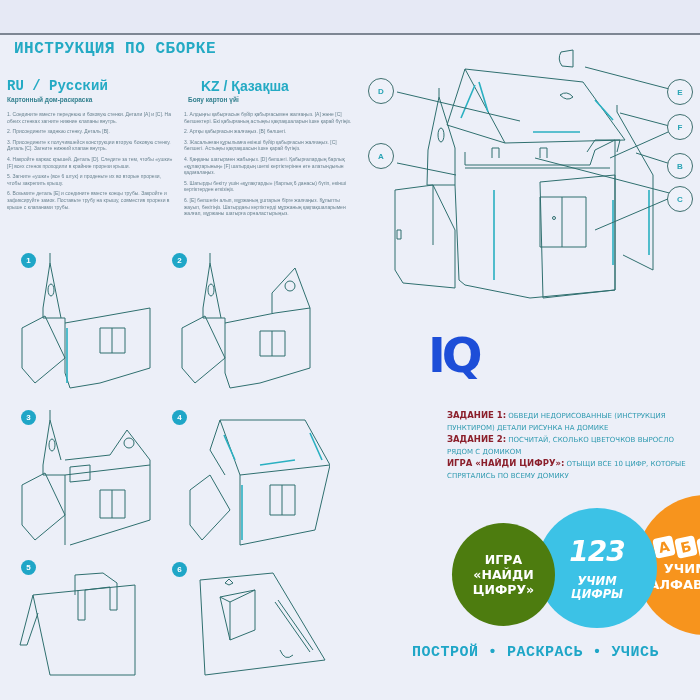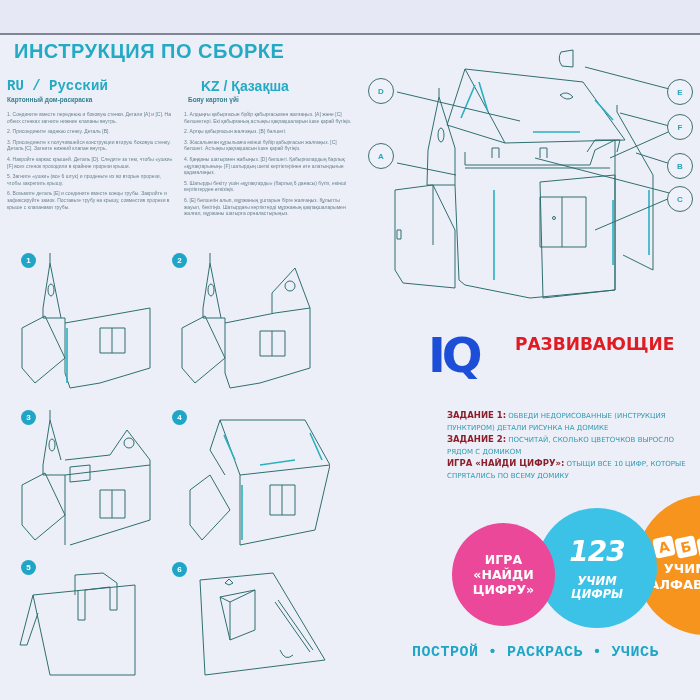--- a/index.html
+++ b/index.html
@@ -9,22 +9,22 @@
     font-family: "DejaVu Sans", sans-serif;
     position: relative;
     color: #3a4a55;
   }
   .topband { position: absolute; left: 0; top: 0; width: 700px; height: 34px; background: #e6e9f5; }
   .fold { position: absolute; left: 0; top: 33px; width: 700px; height: 2px; background: #5a6472; opacity: .75; }
   .sheet { position: absolute; left: 0; top: 35px; width: 700px; height: 665px; background: #eceff8; }
 
   .title {
     position: absolute; left: 14px; top: 40px;
-    font-family: Liberation Sans, sans-serif; font-weight: bold;
-    font-size: 20px; letter-spacing: .5px; color: #24aac4;
+    font-family: Liberation Mono, monospace; font-weight: bold;
+    font-size: 16px; letter-spacing: .5px; color: #24aac4;
   }
   .lang { position: absolute; top: 78px; font-weight: bold; font-size: 14px; color: #24aac4; font-family: "Liberation Sans", sans-serif; }
   .lang.ru { left: 7px; font-family: Liberation Mono, monospace; }
   .lang.kz { left: 184px; padding-left: 17px; }
   .subtitle { position: absolute; top: 96px; font-size: 6.5px; font-weight: bold; color: #33808f; font-family: "Liberation Sans", sans-serif; }
   .subtitle.ru { left: 7px; }
   .subtitle.kz { left: 188px; }
   .steps { position: absolute; top: 111px; font-size: 5px; line-height: 6.6px; color: #6a8390; font-family: "Liberation Sans", sans-serif; }
   .steps.ru { left: 7px; width: 168px; }
   .steps.kz { left: 184px; width: 172px; }
@@ -54,21 +54,21 @@
 
   .tasks { position: absolute; left: 447px; top: 410px; width: 260px; font-family: "DejaVu Sans", sans-serif; }
   .task { font-size: 7px; line-height: 11.5px; color: #2f9ab0; white-space: nowrap; overflow: hidden; }
   .task b { color: #8b1f2b; font-size: 8.5px; }
 
   .badge {
     position: absolute; border-radius: 50%; color: #fff; font-weight: bold;
     display: flex; flex-direction: column; align-items: center; justify-content: center;
     text-align: center; font-family: "DejaVu Sans", sans-serif;
   }
-  .badge.red { left: 452px; top: 523px; width: 103px; height: 103px; background: #ec4899; font-size: 12.5px; line-height: 15px; }
+  .badge.red { left: 452px; top: 523px; width: 103px; height: 103px; background: #4d7c0f; font-size: 12.5px; line-height: 15px; }
   .badge.blue { left: 537px; top: 508px; width: 120px; height: 120px; background: #3cc2e6; font-size: 11.5px; line-height: 13px; font-style: italic; }
   .badge.orange { left: 636px; top: 495px; width: 140px; height: 140px; background: #f7941d; font-size: 13px; line-height: 16px; }
   .badge .digits { font-size: 28px; line-height: 34px; margin-bottom: 6px; letter-spacing: -1px; }
   .badge .blocks { display: flex; gap: 2px; margin-bottom: 4px; }
   .badge .blk { width: 20px; height: 20px; background: #fff; color: #f7941d; border-radius: 4px; font-size: 14px; display: flex; align-items: center; justify-content: center; transform: rotate(-12deg); }
 
   .footer {
     position: absolute; left: 412px; top: 644px; white-space: nowrap;
     font-family: Liberation Mono, monospace; font-weight: bold; font-size: 15px;
     color: #1fa6c7; letter-spacing: .5px;
@@ -206,21 +206,20 @@
 <svg class="fig" style="left:195px;top:570px" width="140" height="120" viewBox="0 0 140 120">
   <path class="ln" d="M5 10 L78 3 L130 90 L10 105 Z"></path>
   <path class="ln" d="M80 32 L115 82 M83 30 L118 80"></path>
   <path class="ln" d="M25 27 L60 20 L60 60 L35 70 L25 27 Z M25 27 L35 32 L35 70 M35 32 L60 20"></path>
   <path class="ln" d="M30 13 L34 9 L38 13 L34 15 Z"></path>
   <path class="ln" d="M85 80 Q90 92 98 85"></path>
 </svg>
 
 <div class="iq">IQ</div>
 <div class="iq-text">
-  <span class="l1">РАЗВИВАЮЩИЕ</span>
 </div>
 
 <div class="tasks">
   <div class="task"><b>ЗАДАНИЕ 1:</b><span> ОБВЕДИ НЕДОРИСОВАННЫЕ (ИНСТРУКЦИЯ</span></div>
   <div class="task">ПУНКТИРОМ) ДЕТАЛИ РИСУНКА НА ДОМИКЕ</div>
   <div class="task"><b>ЗАДАНИЕ 2:</b><span> ПОСЧИТАЙ, СКОЛЬКО ЦВЕТОЧКОВ ВЫРОСЛО</span></div>
   <div class="task">РЯДОМ С ДОМИКОМ</div>
   <div class="task"><b>ИГРА «НАЙДИ ЦИФРУ»:</b><span> ОТЫЩИ ВСЕ 10 ЦИФР, КОТОРЫЕ</span></div>
   <div class="task">СПРЯТАЛИСЬ ПО ВСЕМУ ДОМИКУ</div>
 </div>

